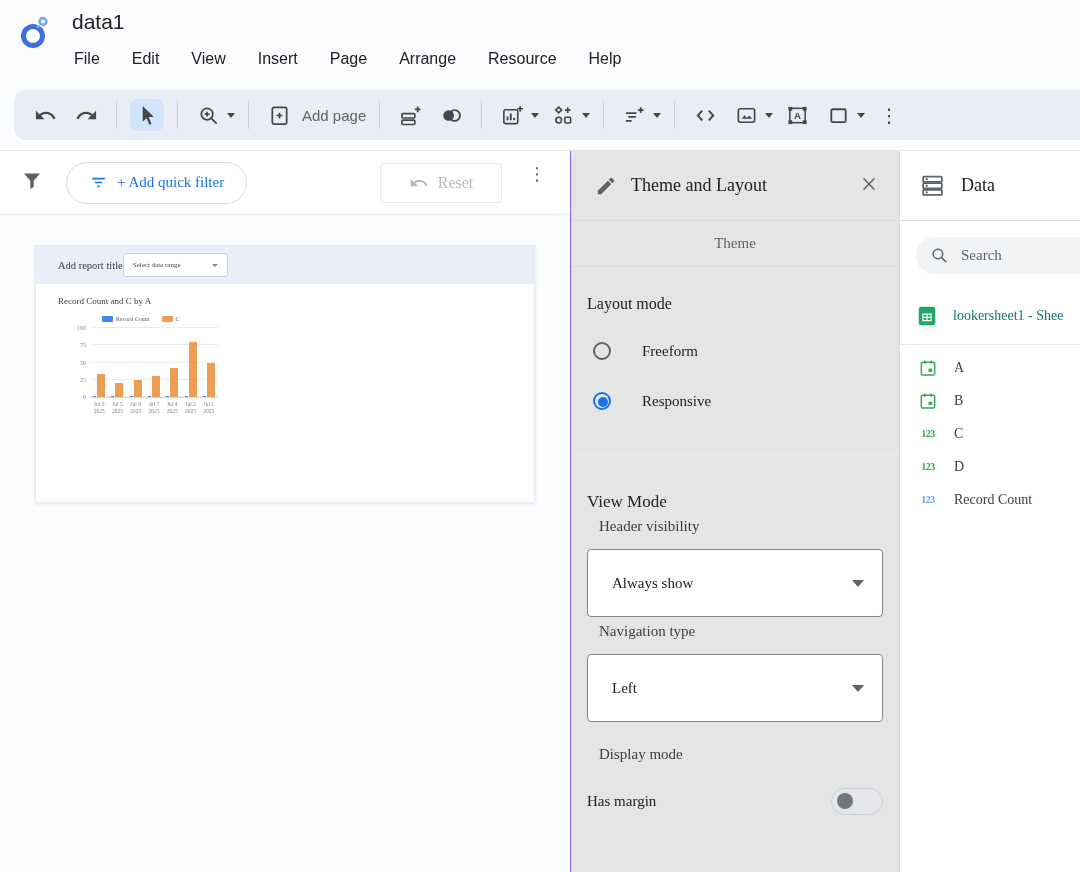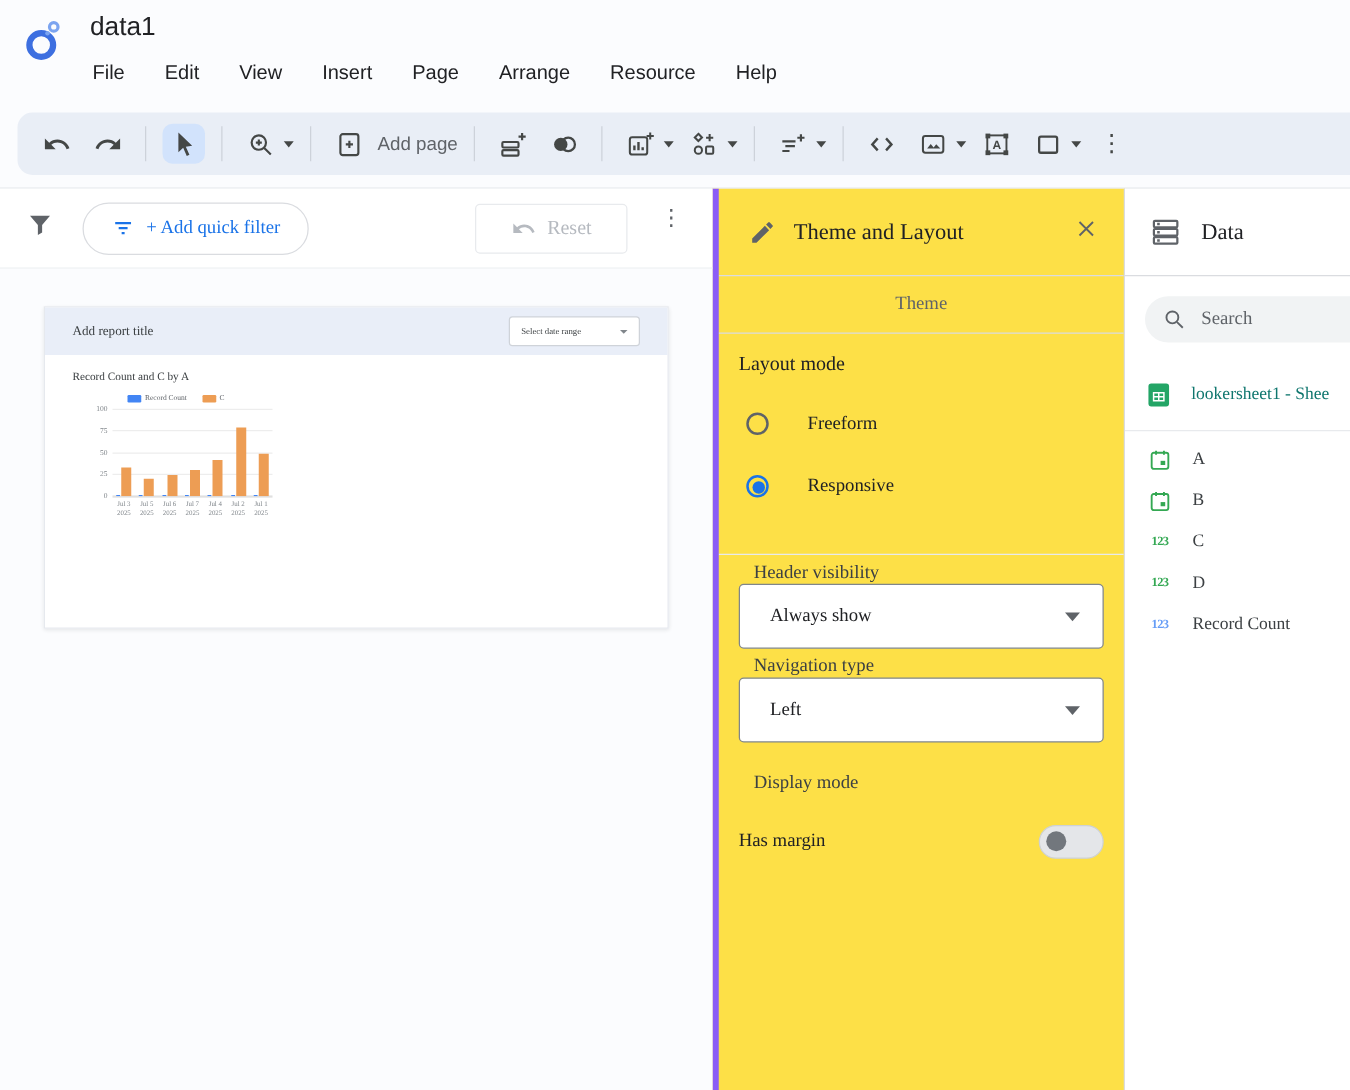--- a/index.html
+++ b/index.html
@@ -35,21 +35,21 @@
   .qf-pill svg { width:19px; height:19px; }
   .qf-label { font-size:15px; font-weight:500; color:#1a73e8; white-space:nowrap; }
   .reset-btn { position:absolute; left:380px; top:12px; width:122px; height:40px; border:1px solid #e8eaed; border-radius:4px; background:#fff; display:flex; align-items:center; justify-content:center; gap:9px; color:#b6bac0; }
   .reset-btn svg { width:20px; height:20px; }
   .reset-label { font-size:16px; color:#b6bac0; }
   .fb-kebab { position:absolute; left:527px; top:14px; font-size:18px; color:#5f6368; line-height:1.1; text-align:center; width:20px; }
 
   
   .canvas { flex:1; position:relative; background:#fbfcfe; }
   .page { position:absolute; left:35px; top:30px; width:500px; height:258px; background:#fff; border:1px solid #e6e9ee; box-shadow:0 1px 3px rgba(60,64,67,.12); }
-  .page-head { height:38px; background:#e9eef8; display:flex; align-items:center; justify-content:space-between; padding:0 22px; }
+  .page-head { height:38px; background:#e9eef8; display:flex; align-items:center; padding:0 22px; }
   .page-title { font-size:10.5px; color:#3c4043; }
   .daterange { width:105px; height:24px; background:#fff; border:1px solid #cfd3d9; border-radius:3px; display:flex; align-items:center; justify-content:space-between; padding:0 9px; }
   .daterange-label { font-size:7px; color:#3c4043; }
   .dr-caret { width:0; height:0; border-left:3px solid transparent; border-right:3px solid transparent; border-top:3.5px solid #80868b; }
 
   .mini-chart { position:absolute; left:22px; top:50px; width:450px; height:180px; }
   .mc-title { font-size:9px; color:#3c4043; }
   .mc-legend { display:flex; gap:12px; margin:10px 0 4px 44px; align-items:center; }
   .mc-leg-item { display:flex; align-items:center; gap:3px; }
   .mc-swatch { width:11px; height:6px; border-radius:1px; }
@@ -60,41 +60,41 @@
   .ytick { position:absolute; left:0; width:14px; text-align:right; font-size:6px; color:#80868b; transform:translateY(-3px); }
   .axis { position:absolute; left:18px; top:71px; width:128px; border-top:1px solid #d7d7d7; }
   .bars { position:absolute; left:0; bottom:0; width:100%; height:100%; display:flex; align-items:flex-end; justify-content:space-around; }
   .bargroup { display:flex; align-items:flex-end; gap:1px; }
   .bar-blue { width:3px; background:#4285f4; }
   .bar-orange { width:8px; background:#ed9d54; }
   .xlabels { position:absolute; left:18px; top:75px; width:128px; display:flex; justify-content:space-around; }
   .xlabel { font-size:5.5px; line-height:1.25; color:#80868b; text-align:center; white-space:pre-line; }
 
   
-  .theme-panel { width:330px; height:100%; background:#fde047; border-left:5px solid #8b5cf6; border-right:1px solid #dadce0; overflow:hidden; }
+  .theme-panel { width:330px; height:100%; background:#e5e5e5; border-left:1px solid #8b5cf6; border-right:1px solid #dadce0; overflow:hidden; }
   .tp-head { height:70px; border-bottom:1px solid #dadce0; display:flex; align-items:center; padding:0 20px 0 24px; gap:14px; }
   .tp-head svg.pencil { width:22px; height:22px; color:#5f6368; flex:0 0 auto; }
   .tp-title { font-size:18px; color:#202124; flex:1; }
   .tp-close { color:#5f6368; flex:0 0 auto; }
   .tp-close svg { width:20px; height:20px; }
   .tp-tabs { height:46px; border-bottom:1px solid #dadce0; display:flex; }
   .tp-tab { flex:1; display:flex; align-items:center; justify-content:center; font-size:15px; font-weight:500; color:#5f6368; position:relative; }
   .tp-tab.active { color:#1a73e8; }
   .tp-tab.active::after { content:""; position:absolute; bottom:0; left:50%; transform:translateX(-50%); width:56px; height:3px; background:#1a73e8; border-radius:3px 3px 0 0; }
   .tp-body { padding:0 16px; }
-  .tp-h1 { font-size:16px; font-weight:500; color:#202124; margin-top:16px; }
+  .tp-h1 { font-size:16px; font-weight:500; color:#202124; margin-top:28px; }
   .radio-row { display:flex; align-items:center; gap:16px; margin-top:26px; padding-left:6px; height:24px; }
   .radio { width:18px; height:18px; border-radius:50%; border:2px solid #5f6368; flex:0 0 auto; position:relative; }
   .radio.sel { border-color:#1a73e8; }
   .radio.sel::after { content:""; position:absolute; left:3px; top:3px; width:10px; height:10px; border-radius:50%; background:#1a73e8; }
   .radio-label { font-size:15px; color:#202124;margin-left:15px; }
   .tp-divider { height:1px; background:#e8eaed; margin:42px -16px 0; }
   .tp-h2 { font-size:17px; font-weight:500; color:#202124; margin-top:36px; }
   .tp-sublabel { font-size:15px; color:#3c4043; margin-top:6px; padding-left:12px; }
-  .tp-select { margin-top:0; height:52px; border:1px solid #80868b; border-radius:4px; display:flex; align-items:center; justify-content:space-between; padding:0 18px 0 24px; background:#fff; }
+  .tp-select { margin-top:14px; height:68px; border:1px solid #80868b; border-radius:4px; display:flex; align-items:center; justify-content:space-between; padding:0 18px 0 24px; background:#fff; }
   .tp-select-value { font-size:15px; color:#202124; }
   .sel-caret { width:0; height:0; border-left:6px solid transparent; border-right:6px solid transparent; border-top:7px solid #5f6368; }
   .toggle-row { display:flex; align-items:center; justify-content:space-between; margin-top:36px; height:28px; }
   .toggle-row .t-label { font-size:15px; color:#202124; }
   .toggle { width:52px; height:27px; border-radius:14px; position:relative; flex:0 0 auto; }
   .toggle.on { background:#1a73e8; }
   .toggle.on::after { content:""; position:absolute; right:3px; top:3px; width:21px; height:21px; border-radius:50%; background:#fff; box-shadow:0 1px 2px rgba(0,0,0,.25); }
   .toggle.off { background:#e4e6e9; border:1px solid #cdd1d5; }
   .toggle.off::after { content:""; position:absolute; left:5px; top:4.5px; width:16px; height:16px; border-radius:50%; background:#72777d; }
 
@@ -392,20 +392,21 @@
         <div class="tp-h1">Layout mode</div>
         <div class="radio-row">
           <div class="radio"></div>
           <span class="radio-label">Freeform</span>
         </div>
         <div class="radio-row">
           <div class="radio sel"></div>
           <span class="radio-label">Responsive</span>
         </div>
         <div class="tp-divider"></div>
+        <div class="tp-h2">View Mode</div>
         <div class="tp-sublabel">Header visibility</div>
         <div class="tp-select">
           <span class="tp-select-value">Always show</span>
           <div class="sel-caret"></div>
         </div>
         <div class="tp-sublabel">Navigation type</div>
         <div class="tp-select">
           <span class="tp-select-value">Left</span>
           <div class="sel-caret"></div>
         </div>

